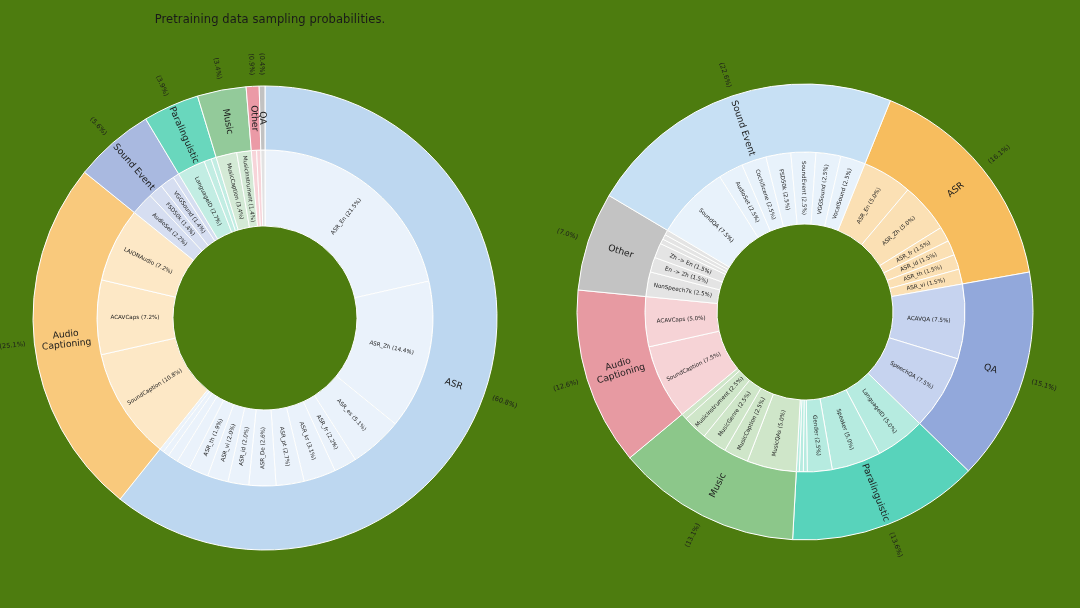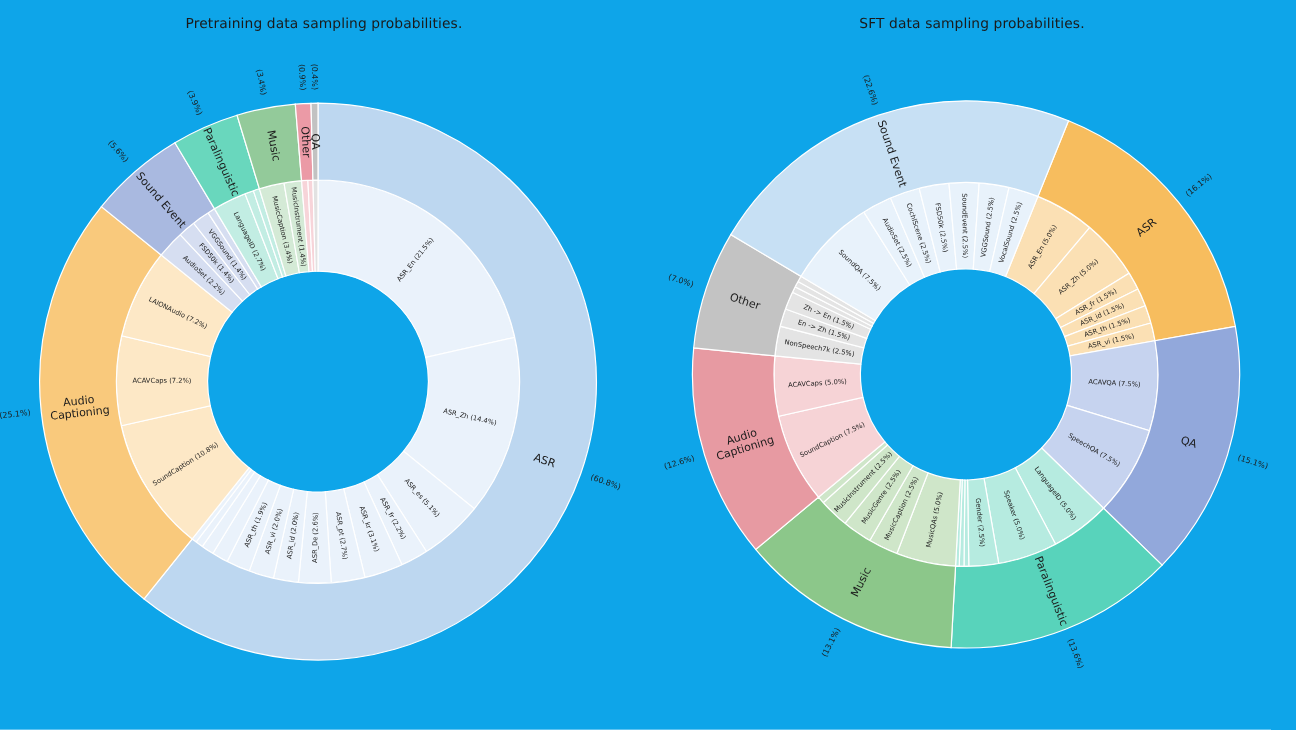--- a/index.html
+++ b/index.html
@@ -1,17 +1,17 @@
 <!DOCTYPE html>
 <html><head>
 <meta charset="utf-8">
 <style>
   html,body{margin:0;padding:0;background:#ffffff;}
   body{width:1080px;height:608px;font-family:"DejaVu Sans","Liberation Sans",sans-serif;overflow:hidden;}
-  .board{position:relative;width:1080px;height:608px;background:#0ea5e9;}
+  .board{position:relative;width:1080px;height:608px;background:#4d7c0f;}
   .panel{position:absolute;top:0;height:608px;width:540px;}
   .panel-left{left:0;}
   .panel-right{left:540px;}
   .panel-title{
     position:absolute;left:0;right:0;top:12px;text-align:center;
     font-size:11.5px;color:#1a1a1a;letter-spacing:.1px;
   }
   svg{position:absolute;left:0;top:0;display:block;}
   .sliceTxt{font-size:5.6px;fill:#1c1c1c;font-family:"DejaVu Sans","Liberation Sans",sans-serif;}
   .catTxt{font-size:9.2px;fill:#1c1c1c;font-family:"DejaVu Sans","Liberation Sans",sans-serif;}
@@ -104,21 +104,20 @@
         </g>
         <text x="251.45458334332278" y="64.36143493625224" transform="rotate(86.94305694305683 251.45458334332278 64.36143493625224)" text-anchor="middle" dominant-baseline="middle" class="pctTxt">(0.9%)</text>
         <path d="M259.1756409903883 86.07312177729989 A232 232 0 0 1 264.9999999999998 86 L264.99999999999983 150 A168 168 0 0 0 260.7823607171777 150.05295025252752 Z" fill="#c2c2c2" stroke="#ffffff" stroke-width="1"></path>
         <g transform="rotate(89.28071928071921 262.48930258864743 118.01575962464287)">
           <text x="262.48930258864743" y="118.01575962464287" text-anchor="middle" dominant-baseline="middle" class="catTxt">QA</text>
         </g>
         <text x="261.81141428758224" y="64.02001472329644" transform="rotate(89.28071928071921 261.81141428758224 64.02001472329644)" text-anchor="middle" dominant-baseline="middle" class="pctTxt">(0.4%)</text>
       </svg>
   </div>
   <div class="panel panel-right">
-    <div class="panel-title">SFT data sampling probabilities.</div>
     <svg id="svg1" width="540" height="608">
         <path d="M324.9370549465459 163.650583269314 A160 160 0 0 1 368.04783026489406 189.6025135973063 L321.67630664569174 244.6813824785185 A88 88 0 0 0 297.96538022060025 230.4078207981227 Z" fill="#fbe0b4" stroke="#ffffff" stroke-width="1"></path>
         <text x="328.9522649750687" y="205.76390535906074" transform="rotate(-58.9527972027972 328.9522649750687 205.76390535906074)" text-anchor="middle" dominant-baseline="middle" class="sliceTxt">ASR_En (5.0%)</text>
         <path d="M368.04783026489406 189.6025135973063 A160 160 0 0 1 400.96636352227006 227.660519384277 L339.7814999372485 265.61328566135234 A88 88 0 0 0 321.67630664569174 244.6813824785185 Z" fill="#fbe0b4" stroke="#ffffff" stroke-width="1"></path>
         <text x="358.78476436050676" y="230.88022452050166" transform="rotate(-40.8583916083916 358.78476436050676 230.88022452050166)" text-anchor="middle" dominant-baseline="middle" class="sliceTxt">ASR_Zh (5.0%)</text>
         <path d="M400.96636352227006 227.660519384277 A160 160 0 0 1 408.3351483520888 240.90122893548238 L343.83433159364887 272.8956759145153 A88 88 0 0 0 339.7814999372485 265.61328566135234 Z" fill="#fbe0b4" stroke="#ffffff" stroke-width="1"></path>
         <text x="373.3508836623647" y="251.70003308802973" transform="rotate(-29.097027972027963 373.3508836623647 251.70003308802973)" text-anchor="middle" dominant-baseline="middle" class="sliceTxt">ASR_fr (1.5%)</text>
         <path d="M408.3351483520888 240.90122893548238 A160 160 0 0 1 414.41830996104426 254.77964830250252 L347.18007047857435 280.5288065663764 A88 88 0 0 0 343.83433159364887 272.8956759145153 Z" fill="#fbe0b4" stroke="#ffffff" stroke-width="1"></path>
         <text x="378.5693669918629" y="262.22049738027147" transform="rotate(-23.668706293706286 378.5693669918629 262.22049738027147)" text-anchor="middle" dominant-baseline="middle" class="sliceTxt">ASR_id (1.5%)</text>
         <path d="M414.41830996104426 254.77964830250252 A160 160 0 0 1 419.16128633897586 269.17129707413153 L349.78870748643675 288.44421339077235 A88 88 0 0 0 347.18007047857435 280.5288065663764 Z" fill="#fbe0b4" stroke="#ffffff" stroke-width="1"></path>

